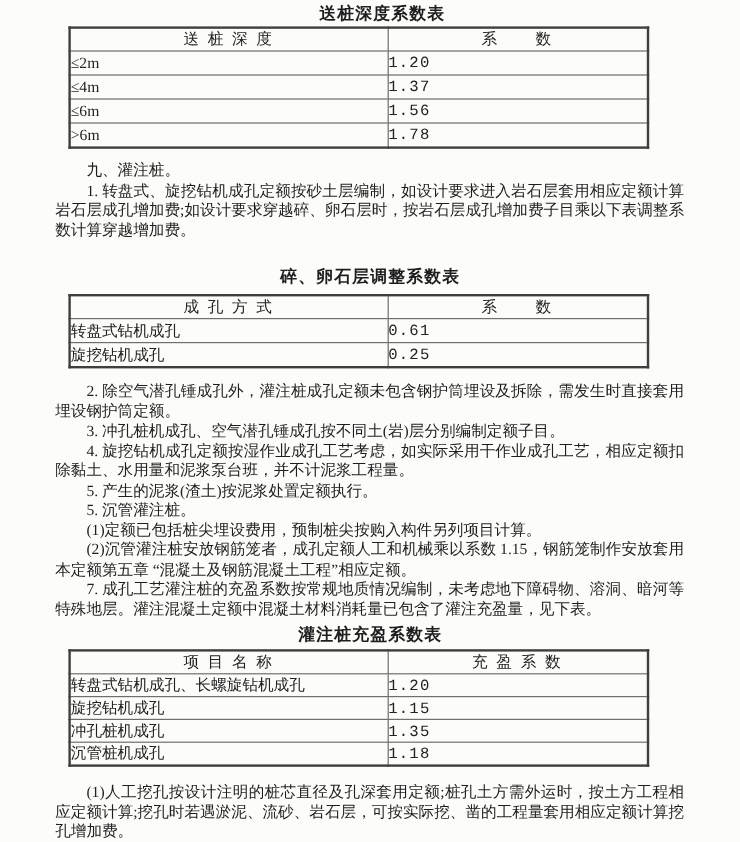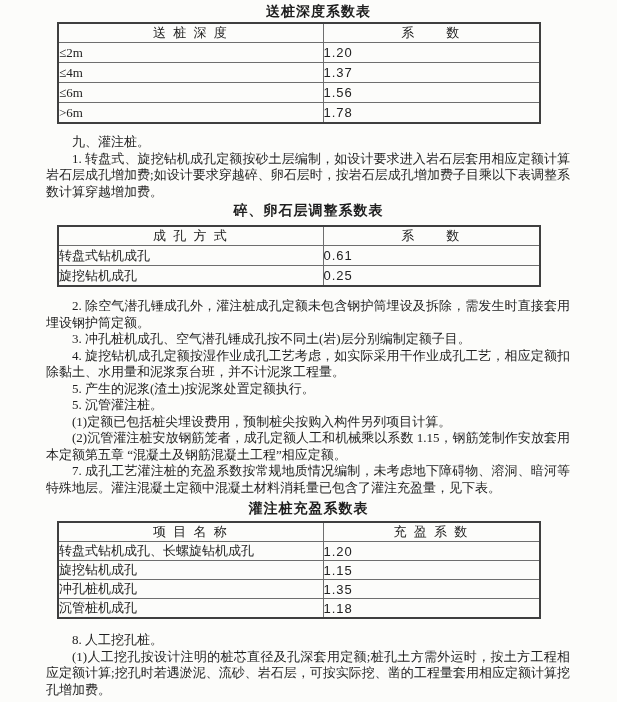--- a/index.html
+++ b/index.html
@@ -21,21 +21,21 @@
   .tbl-title {
     margin: 0;
     font-family: "Liberation Sans", "DejaVu Sans", sans-serif;
     font-size: 14px;
     line-height: 16px;
     font-weight: bold;
     text-align: center;
     letter-spacing: 1px;
   }
   .tbl-title.t1 { margin-top: 0; padding-left: 20px; }
-  .tbl-title.t2 { margin-top: 2px; }
+  .tbl-title.t2 { margin-top: 22px; }
   .tbl-title.t3 { margin-top: 4px; }
 
   table.coef {
     border-collapse: collapse;
     table-layout: fixed;
     width: 482px;
     margin-left: 57px;
     font-size: 13px;
     color: #222;
     border: 2px solid #3f3f3f;
@@ -49,21 +49,21 @@
     border: 1px solid #6e6e6e;
     vertical-align: middle;
     font-weight: normal;
     padding: 0;
     overflow: hidden;
     white-space: nowrap;
   }
   table.coef th { height: 18px; letter-spacing: 2px; }
   table.coef td { height: 19px; }
   table.coef.rows17 td { height: 17px; }
-  table.coef td.num { font-family: Liberation Sans, sans-serif; letter-spacing: 1px; }
+  table.coef td.num { font-family: Liberation Mono, monospace; letter-spacing: 1px; }
 
   .text-block {
     margin: 0 47px 0 46px;
     font-size: 13px;
     line-height: 16.5px;
     text-align: justify;
   }
   .text-block.ba { margin-top: 10px; }
   .text-block.bb { margin-top: 11px; }
   .text-block.bc { margin-top: 13px; }
@@ -169,18 +169,17 @@
       <td class="num">1.35</td>
     </tr>
     <tr>
       <td>沉管桩机成孔</td>
       <td class="num">1.18</td>
     </tr>
   </tbody>
     </table>
 
   <div class="text-block bc">
-    <p>8. 人工挖孔桩。</p>
     <p>(1)人工挖孔按设计注明的桩芯直径及孔深套用定额;桩孔土方需外运时，按土方工程相应定额计算;挖孔时若遇淤泥、流砂、岩石层，可按实际挖、凿的工程量套用相应定额计算挖孔增加费。</p>
 
   </div>
 
 </div>
 
 </body></html>

